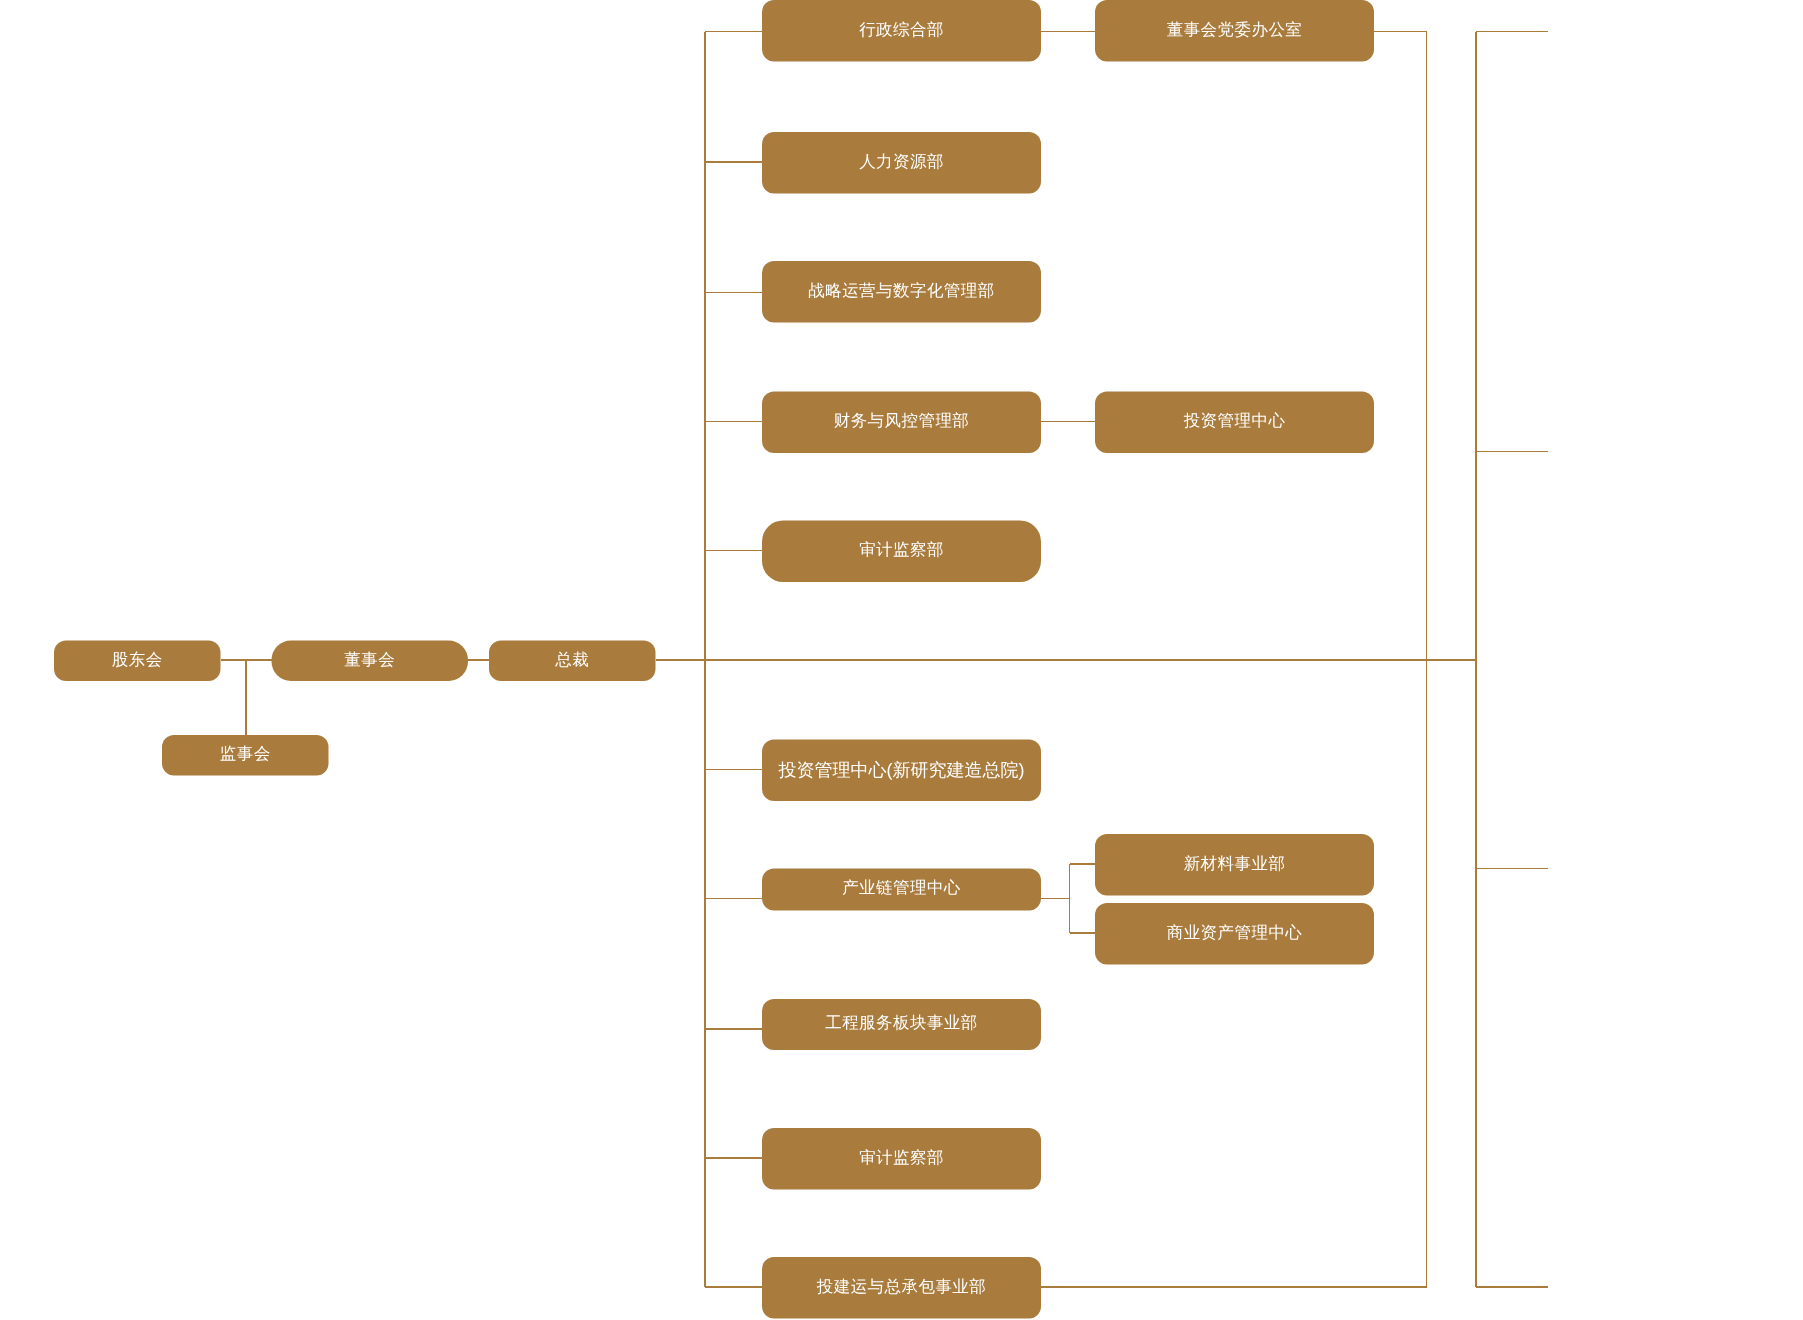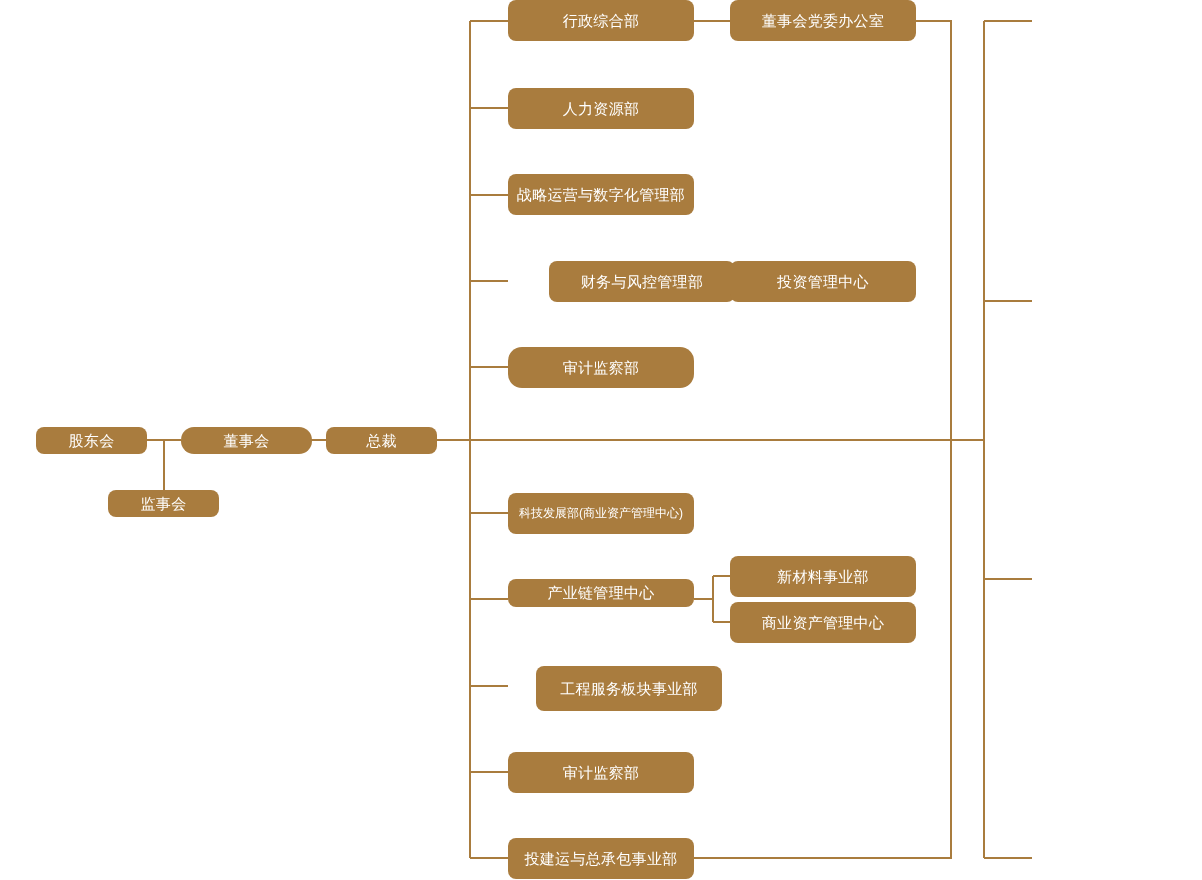--- a/index.html
+++ b/index.html
@@ -29,21 +29,21 @@
   .node-box {
     position: absolute;
     box-sizing: border-box;
     background: #a97c3e;
     color: #ffffff;
     border-radius: 8px;
     display: flex;
     align-items: center;
     justify-content: center;
     text-align: center;
-    font-size: 15px;
+    font-size: 11px;
     line-height: 1.2;
     letter-spacing: 0.3px;
     padding: 0 6px;
     white-space: nowrap;
     user-select: none;
   }
   .node-box.tight { font-size: 12px; letter-spacing: 0px; }
 </style>
 </head>
 <body>
@@ -78,24 +78,24 @@
     </svg>
   <div id="node-layer">
       <div class="node-box" style="left: 36px; top: 427px; width: 111px; height: 27px; background: rgb(169, 124, 62); color: rgb(255, 255, 255);">股东会</div>
       <div class="node-box" style="left: 181px; top: 427px; width: 131px; height: 27px; background: rgb(169, 124, 62); color: rgb(255, 255, 255); border-radius: 13px;">董事会</div>
       <div class="node-box" style="left: 326px; top: 427px; width: 111px; height: 27px; background: rgb(169, 124, 62); color: rgb(255, 255, 255);">总裁</div>
       <div class="node-box" style="left: 108px; top: 490px; width: 111px; height: 27px; background: rgb(169, 124, 62); color: rgb(255, 255, 255);">监事会</div>
       <div class="node-box" style="left: 508px; top: 0px; width: 186px; height: 41px; background: rgb(169, 124, 62); color: rgb(255, 255, 255);">行政综合部</div>
       <div class="node-box" style="left: 730px; top: 0px; width: 186px; height: 41px; background: rgb(169, 124, 62); color: rgb(255, 255, 255);">董事会党委办公室</div>
       <div class="node-box" style="left: 508px; top: 88px; width: 186px; height: 41px; background: rgb(169, 124, 62); color: rgb(255, 255, 255);">人力资源部</div>
       <div class="node-box" style="left: 508px; top: 174px; width: 186px; height: 41px; background: rgb(169, 124, 62); color: rgb(255, 255, 255);">战略运营与数字化管理部</div>
-      <div class="node-box" style="left: 508px; top: 261px; width: 186px; height: 41px; background: rgb(169, 124, 62); color: rgb(255, 255, 255); margin-left: 41px;">财务与风控管理部</div>
+      <div class="node-box" style="left: 508px; top: 261px; width: 186px; height: 41px; background: rgb(169, 124, 62); color: rgb(255, 255, 255);">财务与风控管理部</div>
       <div class="node-box" style="left: 730px; top: 261px; width: 186px; height: 41px; background: rgb(169, 124, 62); color: rgb(255, 255, 255); text-align: center;">投资管理中心</div>
       <div class="node-box" style="left: 508px; top: 347px; width: 186px; height: 41px; background: rgb(169, 124, 62); color: rgb(255, 255, 255); border-radius: 14px;">审计监察部</div>
-      <div class="node-box tight" style="left: 508px; top: 493px; width: 186px; height: 41px; background: rgb(169, 124, 62); color: rgb(255, 255, 255);">科技发展部(商业资产管理中心)</div>
+      <div class="node-box tight" style="left: 508px; top: 493px; width: 186px; height: 41px; background: rgb(169, 124, 62); color: rgb(255, 255, 255);">投资管理中心(新研究建造总院)</div>
       <div class="node-box" style="left: 508px; top: 579px; width: 186px; height: 28px; background: rgb(169, 124, 62); color: rgb(255, 255, 255);">产业链管理中心</div>
       <div class="node-box" style="left: 730px; top: 556px; width: 186px; height: 41px; background: rgb(169, 124, 62); color: rgb(255, 255, 255);">新材料事业部</div>
       <div class="node-box" style="left: 730px; top: 602px; width: 186px; height: 41px; background: rgb(169, 124, 62); color: rgb(255, 255, 255);">商业资产管理中心</div>
-      <div class="node-box" style="left: 536px; top: 666px; width: 186px; height: 45px; background: rgb(169, 124, 62); color: rgb(255, 255, 255); text-align: right;">工程服务板块事业部</div>
+      <div class="node-box" style="left: 508px; top: 666px; width: 186px; height: 34px; background: rgb(169, 124, 62); color: rgb(255, 255, 255); text-align: right;">工程服务板块事业部</div>
       <div class="node-box" style="left: 508px; top: 752px; width: 186px; height: 41px; background: rgb(169, 124, 62); color: rgb(255, 255, 255);">审计监察部</div>
       <div class="node-box" style="left: 508px; top: 838px; width: 186px; height: 41px; background: rgb(169, 124, 62); color: rgb(255, 255, 255);">投建运与总承包事业部</div>
     </div>
 </div>
 
 </body></html>

